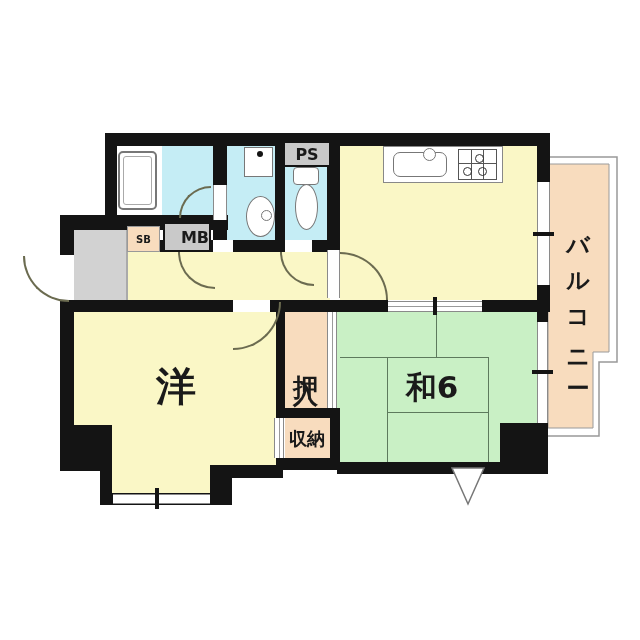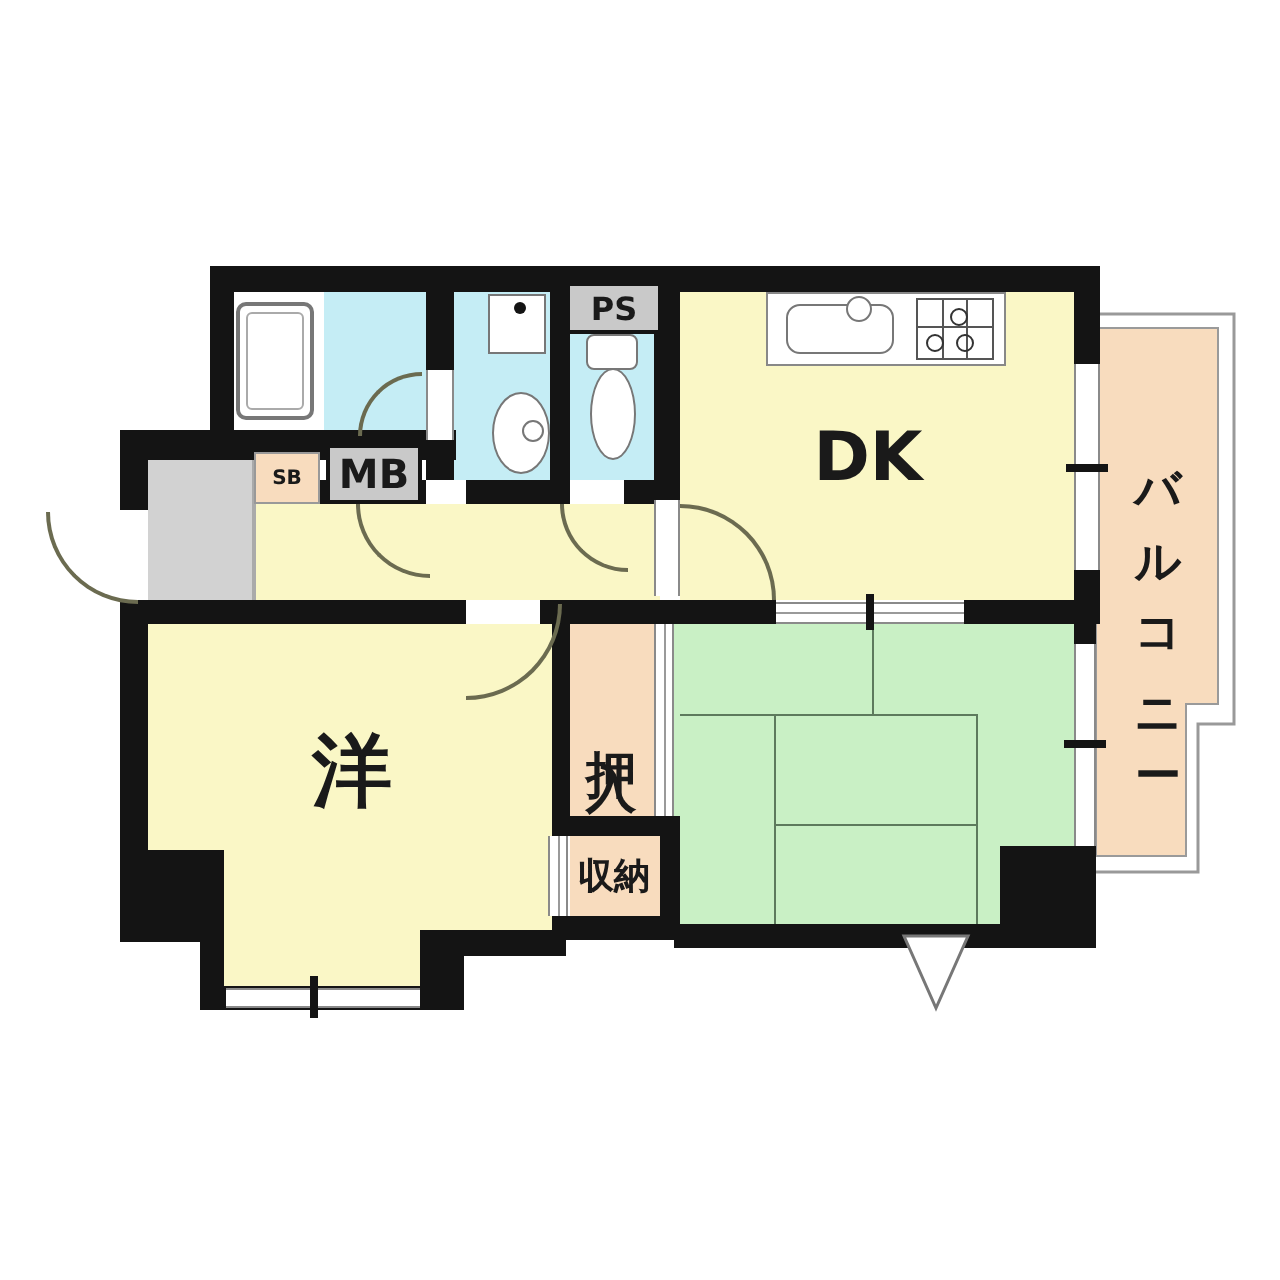--- a/index.html
+++ b/index.html
@@ -150,26 +150,26 @@
 
   <div class="abs" style="left:126px;top:230px;width:2px;height:70px;background:#aaa;"></div>
 
   <svg style="left:448px;top:466px;" width="40" height="42" viewBox="0 0 40 42">
     <polygon points="4,2 36,2 20,38" fill="#ffffff" stroke="#777777" stroke-width="1.5"></polygon>
   </svg>
 
   <div class="utilbox peach-box" style="left:127px;top:226px;width:31px;height:24px;font-size:10px;">
     <span>SB</span>
   </div>
-  <div class="utilbox gray-box" style="left:163px;top:222px;width:44px;height:26px;font-size:20px;">
+  <div class="utilbox gray-box" style="left:163px;top:222px;width:44px;height:26px;font-size:16px;justify-content:flex-end;">
     <span>MB</span>
   </div>
   <div class="utilbox gray-box" style="left:283px;top:141px;width:44px;height:22px;font-size:16px;">
     <span>PS</span>
   </div>
 
-  <div class="label" style="left:404px;top:210px;width:60px;height:38px;font-size:34px;font-weight:700;">DK</div>
   <div class="label" style="left:154px;top:364px;width:44px;height:44px;font-size:40px;">洋</div>
+  <div class="label" style="left:400px;top:370px;width:64px;height:34px;font-size:31px;">和6</div>
   <div class="label vert" style="left:564px;top:200px;width:28px;height:205px;font-size:23px;letter-spacing:13px;">バルコニー</div>
   <div class="label vert" style="left:292px;top:328px;width:27px;height:64px;font-size:25px;letter-spacing:5px;">押入</div>
   <div class="label" style="left:286px;top:429px;width:42px;height:20px;font-size:18px;">収納</div>
 
 </div>
 
 </body></html>

